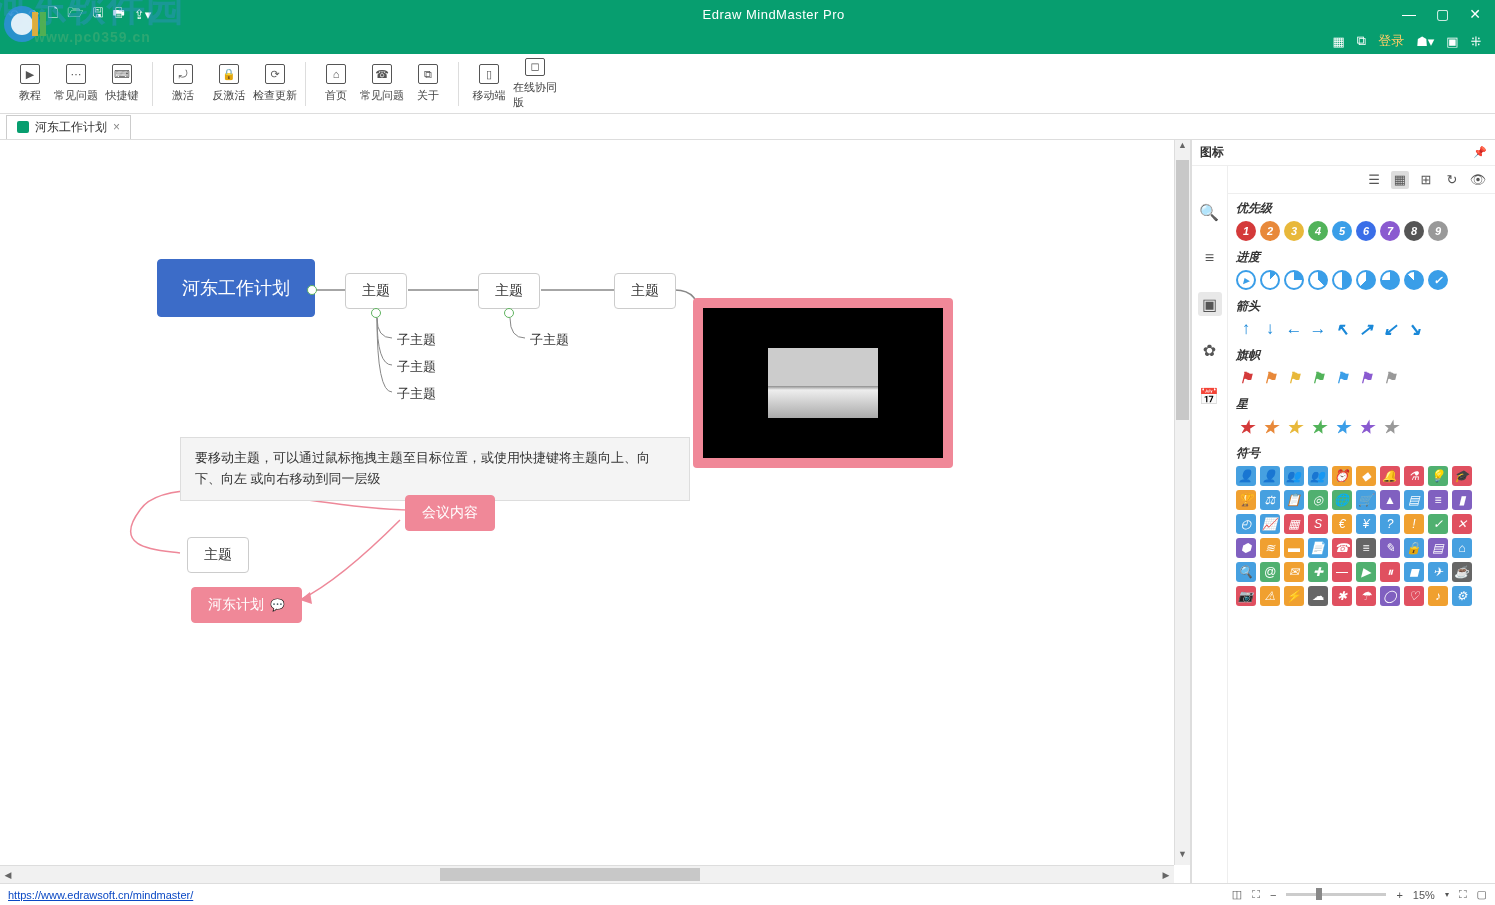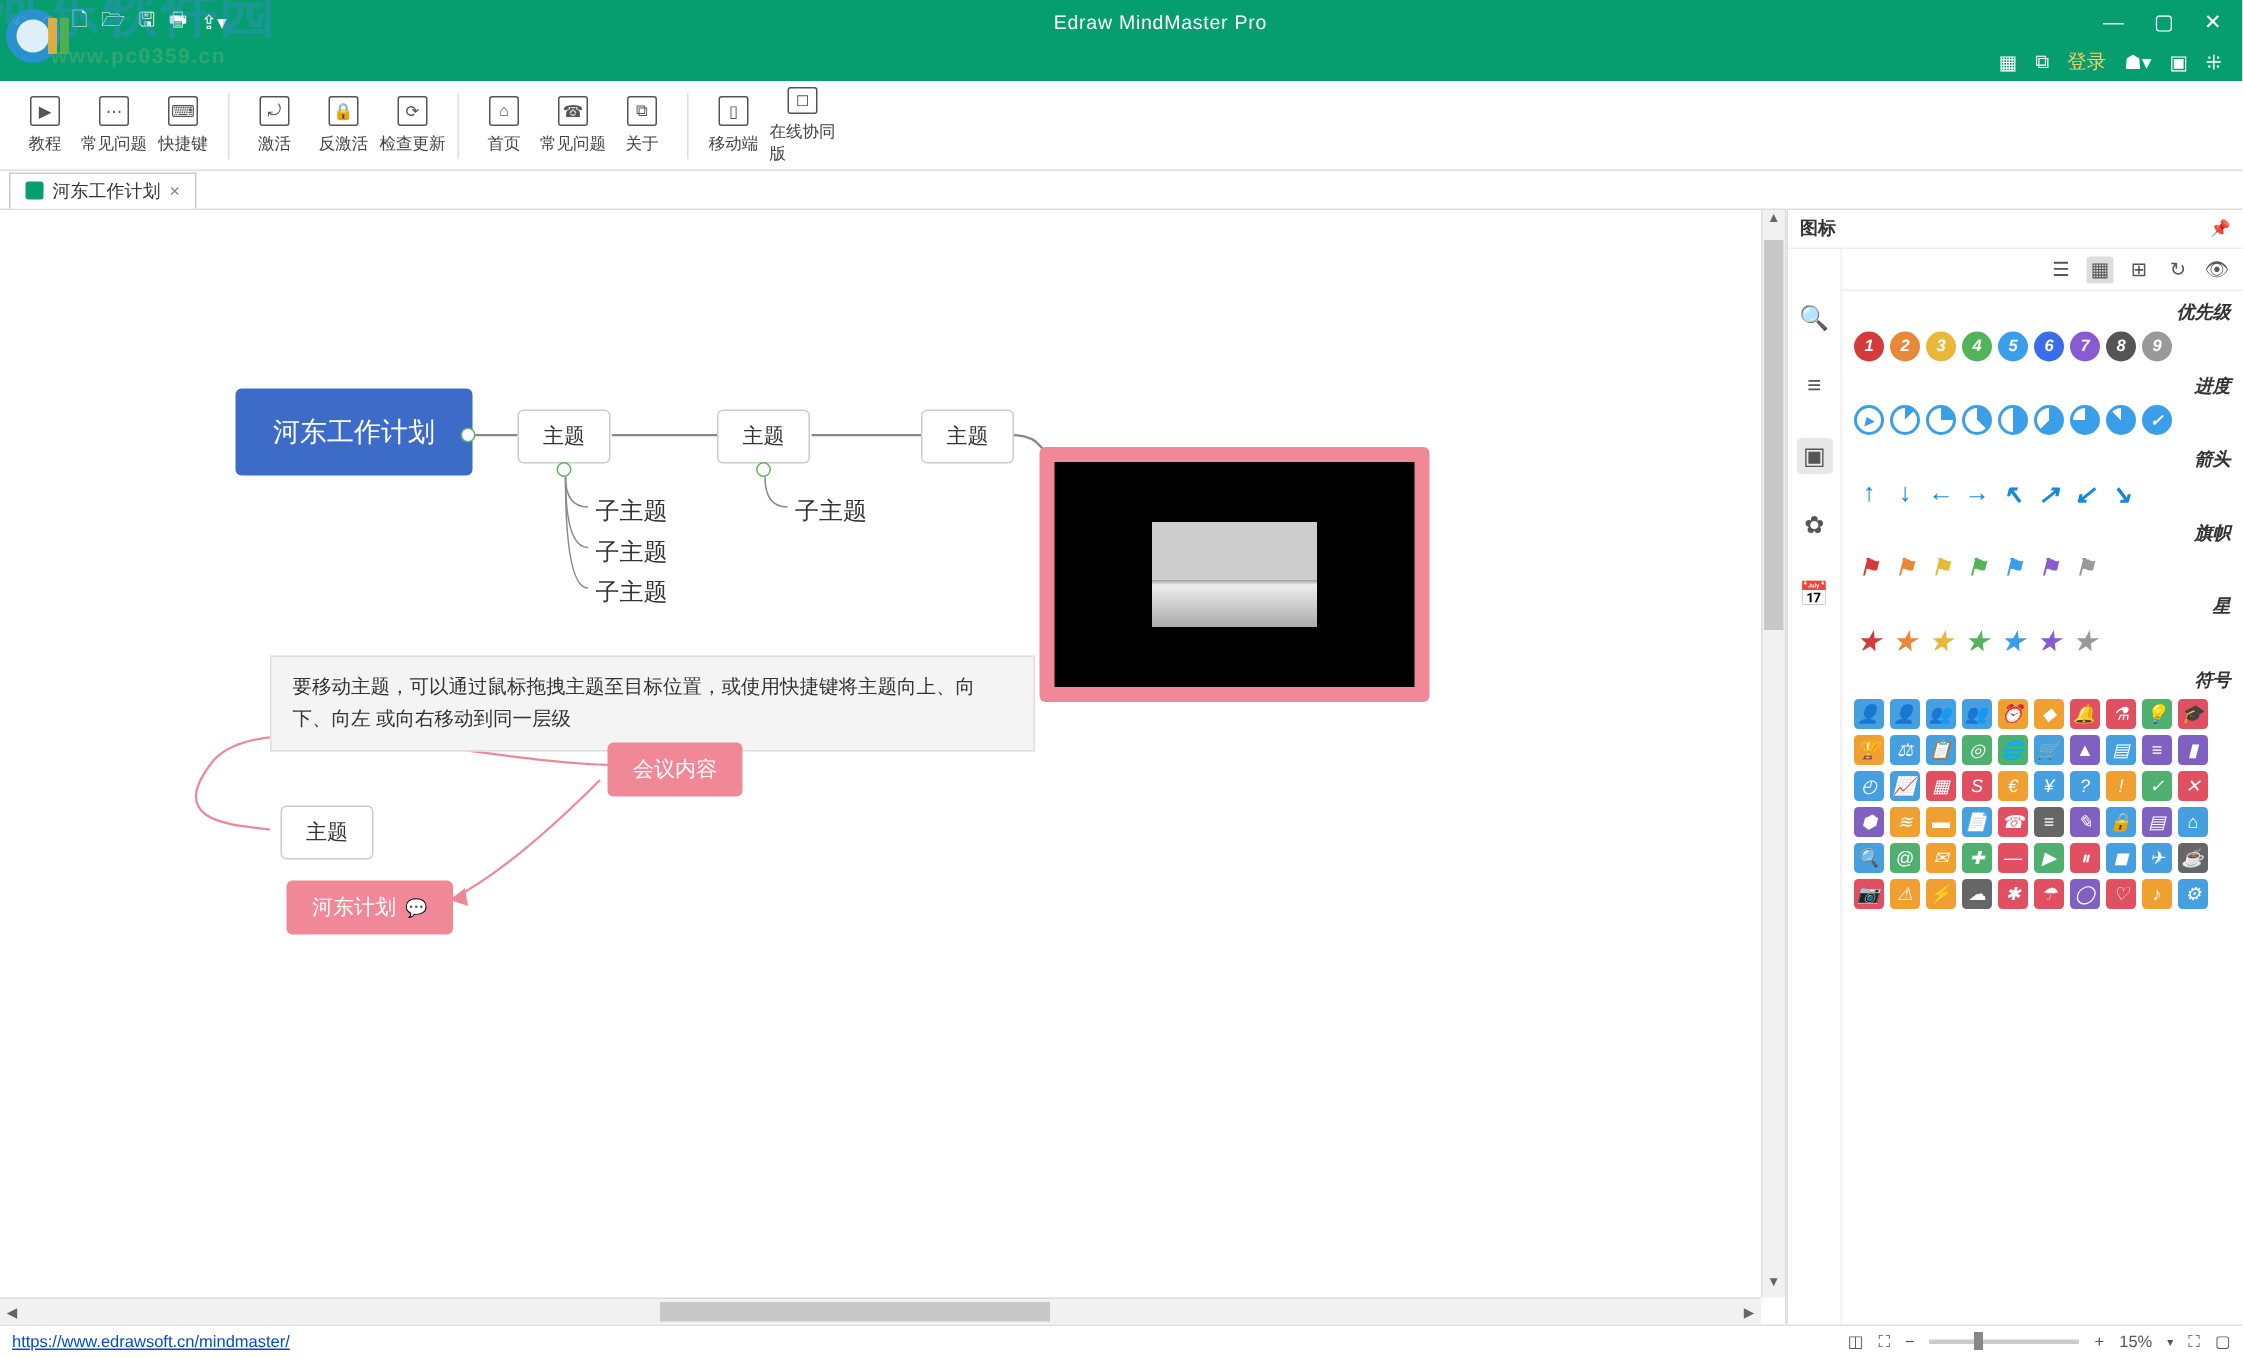--- a/index.html
+++ b/index.html
@@ -29,28 +29,28 @@
   .vscroll { position: absolute; right: 0; top: 0; bottom: 18px; width: 16px; background: #f1f1f1; border-left: 1px solid #ddd; }
   .vscroll .thumb { position: absolute; left: 1px; right: 1px; top: 20px; height: 260px; background: #c8c8c8; }
   .vscroll .arrow { position: absolute; left: 0; right: 0; height: 16px; text-align: center; font-size: 9px; color: #666; }
   .hscroll { position: absolute; left: 0; right: 16px; bottom: 0; height: 18px; background: #f1f1f1; border-top: 1px solid #ddd; }
   .hscroll .thumb { position: absolute; top: 2px; bottom: 2px; left: 440px; width: 260px; background: #c8c8c8; }
   .hscroll .arrow { position: absolute; top: 0; bottom: 0; width: 16px; text-align: center; font-size: 9px; color: #666; line-height: 18px; }
   
   .node { position: absolute; border: 1px solid #ccc; background: #fff; border-radius: 4px; padding: 8px 16px; font-size: 14px; text-align: center; }
   .root { background: #3c6cc8; color: #fff; border-color: #3c6cc8; font-size: 18px; padding: 16px 24px; }
   .pink { background: #f08898; border-color: #f08898; color: #fff; }
-  .sub { border: none; padding: 2px 4px; font-size: 16px; }
+  .sub { border: none; padding: 2px 4px; font-size: 13px; }
   .imgnode { position: absolute; background: #f08898; padding: 10px; border-radius: 4px; }
   .imgnode .inner { width: 240px; height: 150px; background: #000; display: flex; align-items: center; justify-content: center; }
   .imgnode .landscape { width: 110px; height: 70px; background: linear-gradient(to bottom, #ccc 0%, #ccc 55%, #999 55%, #eee 60%, #aaa 100%); position: relative; }
   .infobox { position: absolute; background: #f4f4f4; border: 1px solid #ddd; padding: 10px 14px; font-size: 13px; line-height: 1.6; max-width: 510px; }
   svg.links { position: absolute; inset: 0; width: 100%; height: 100%; pointer-events: none; }
   .port { position: absolute; width: 10px; height: 10px; border: 1.5px solid #5fb35f; background: #fff; border-radius: 50%; }
-  .sidepanel { width: 304px; display: flex; background: #fff; border-left: 1px solid #ddd; text-align: right; }
+  .sidepanel { width: 304px; display: flex; background: #fff; border-left: 1px solid #ddd; }
   .siderail { width: 36px; border-right: 1px solid #eee; display: flex; flex-direction: column; align-items: center; padding-top: 34px; gap: 22px; }
   .siderail .ritem { width: 24px; height: 24px; display: flex; align-items: center; justify-content: center; cursor: pointer; font-size: 16px; color: #555; border-radius: 3px; }
   .siderail .ritem.active { background: #e8e8e8; }
   .sidecontent { flex: 1; display: flex; flex-direction: column; }
   .sidehead { height: 26px; display: flex; align-items: center; justify-content: space-between; padding: 0 8px; border-bottom: 1px solid #eee; font-size: 12px; font-weight: bold; }
   .sidehead .pin { font-size: 11px; color: #666; cursor: pointer; }
   .sidetoolbar { height: 28px; display: flex; align-items: center; justify-content: flex-end; gap: 8px; padding: 0 8px; border-bottom: 1px solid #eee; }
   .sidetoolbar span { width: 18px; height: 18px; display: flex; align-items: center; justify-content: center; cursor: pointer; font-size: 13px; color: #555; border-radius: 2px; }
   .sidetoolbar span.active { background: #ddd; }
   .iconlib { flex: 1; overflow-y: auto; padding: 6px 8px; font-style: italic; }

